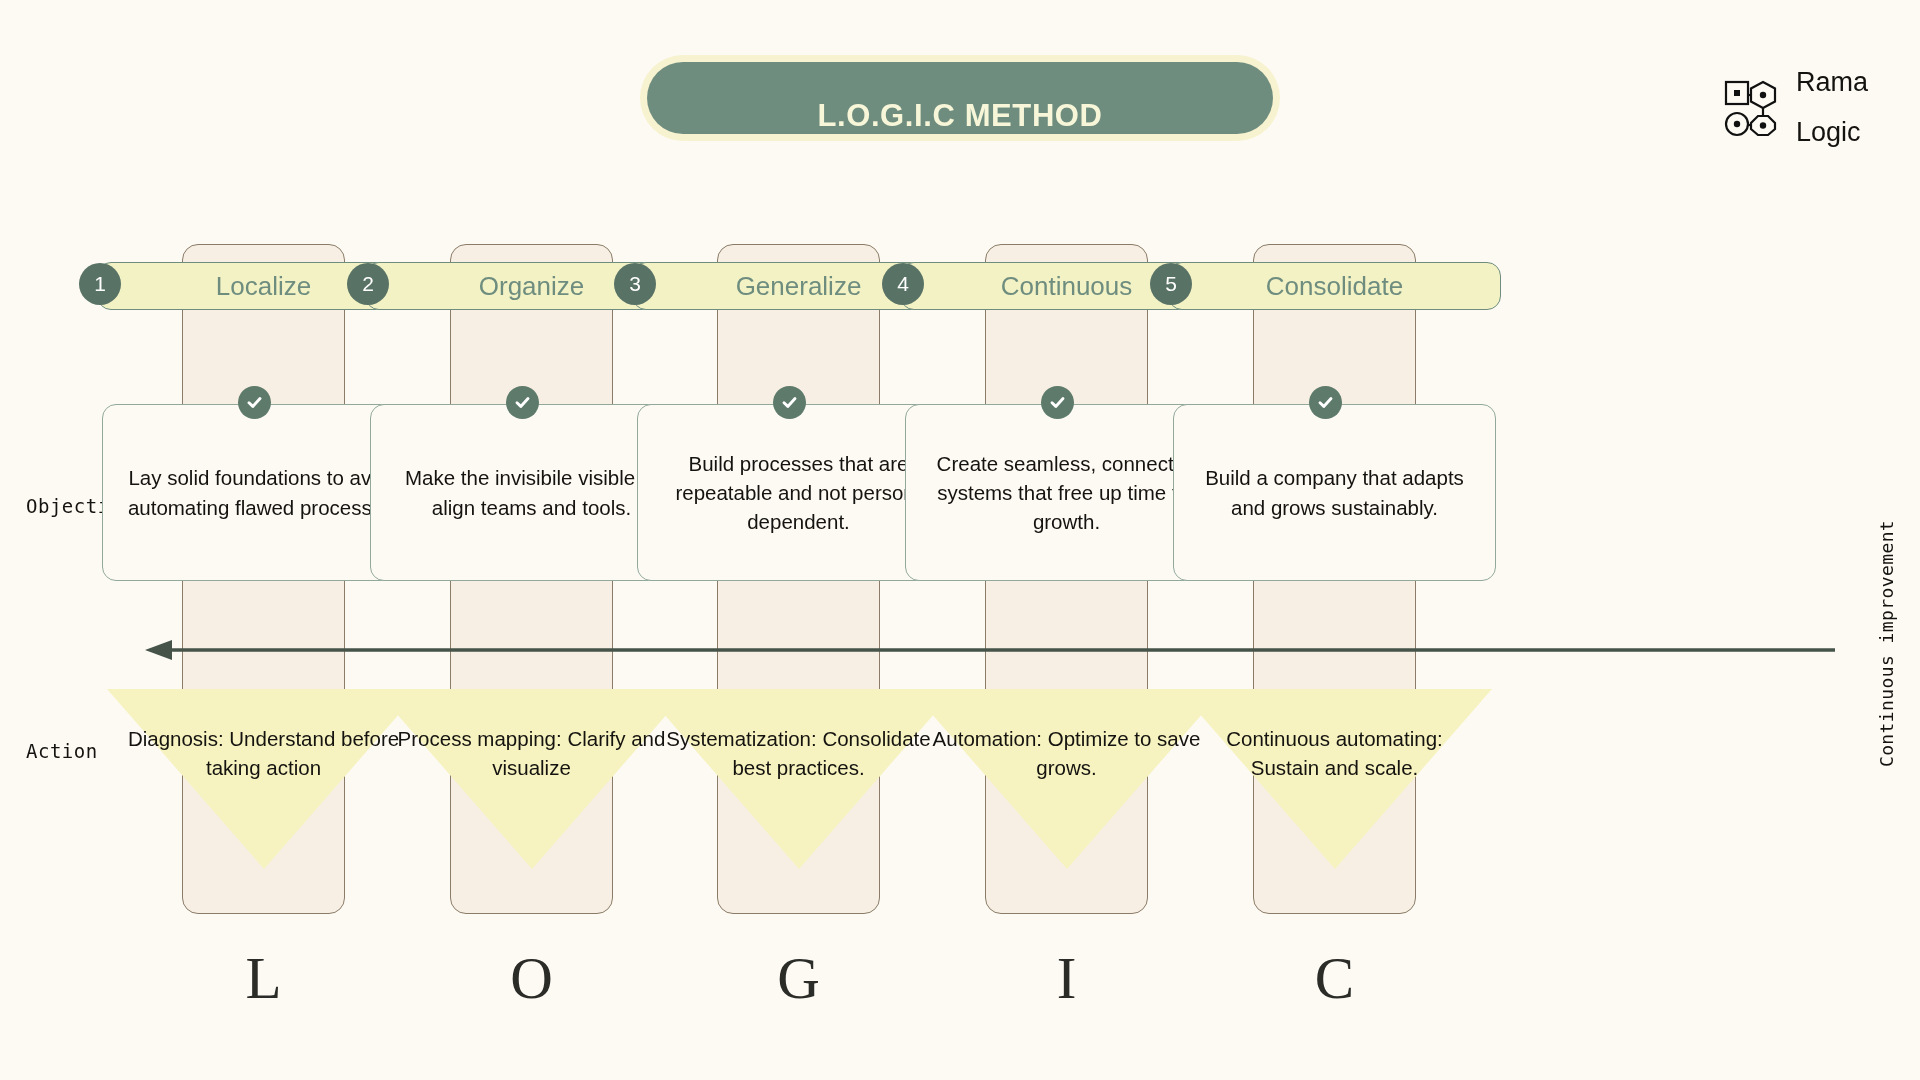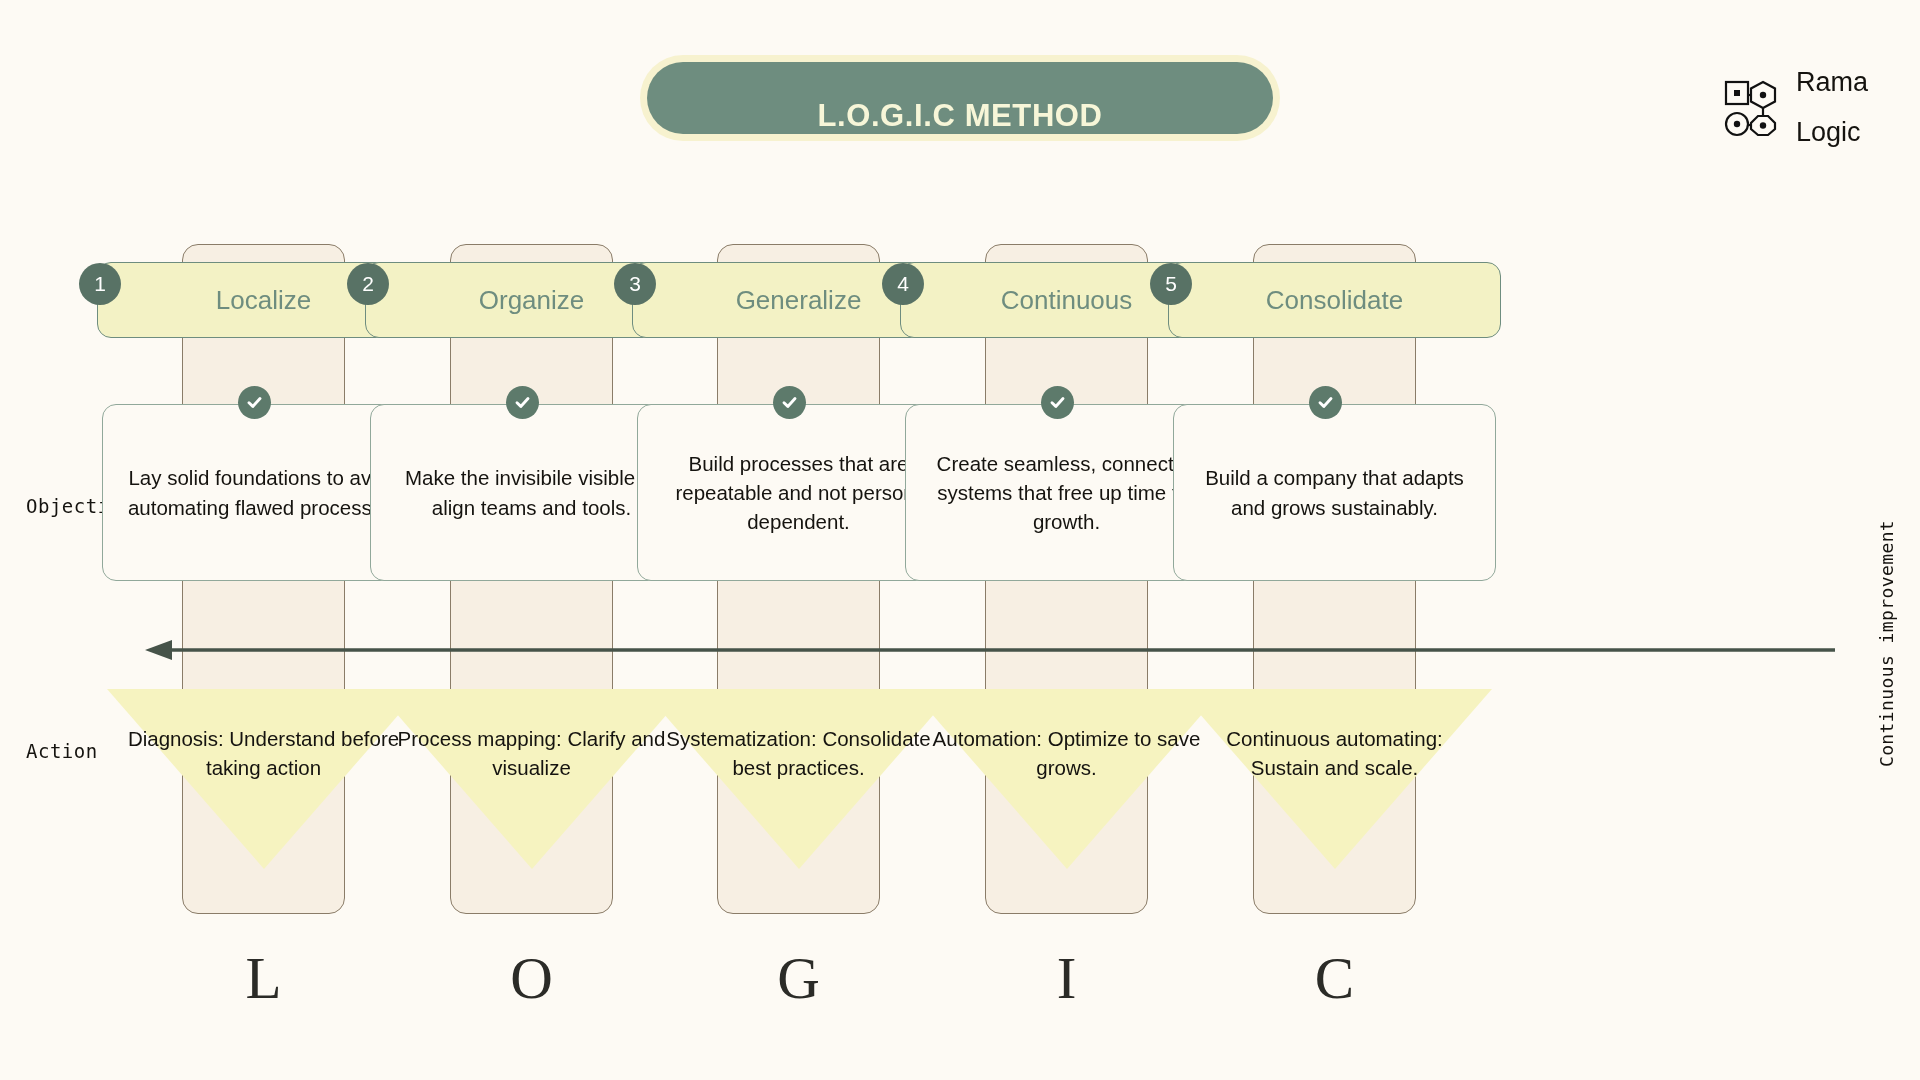--- a/index.html
+++ b/index.html
@@ -135,21 +135,21 @@
     border-right: 157px solid transparent;
     border-top: 180px solid #f6f3c0;
   }
 
   
   .head {
     position: absolute;
     top: 18px;
     left: -85px;
     width: 333px;
-    height: 76px;
+    height: 48px;
     background: #f3f2c5;
     border: 1.4px solid #6e8d7f;
     border-radius: 14px;
     display: flex;
     align-items: center;
     justify-content: center;
     z-index: 6;
   }
   .head-text {
     color: #6e8d7f;

